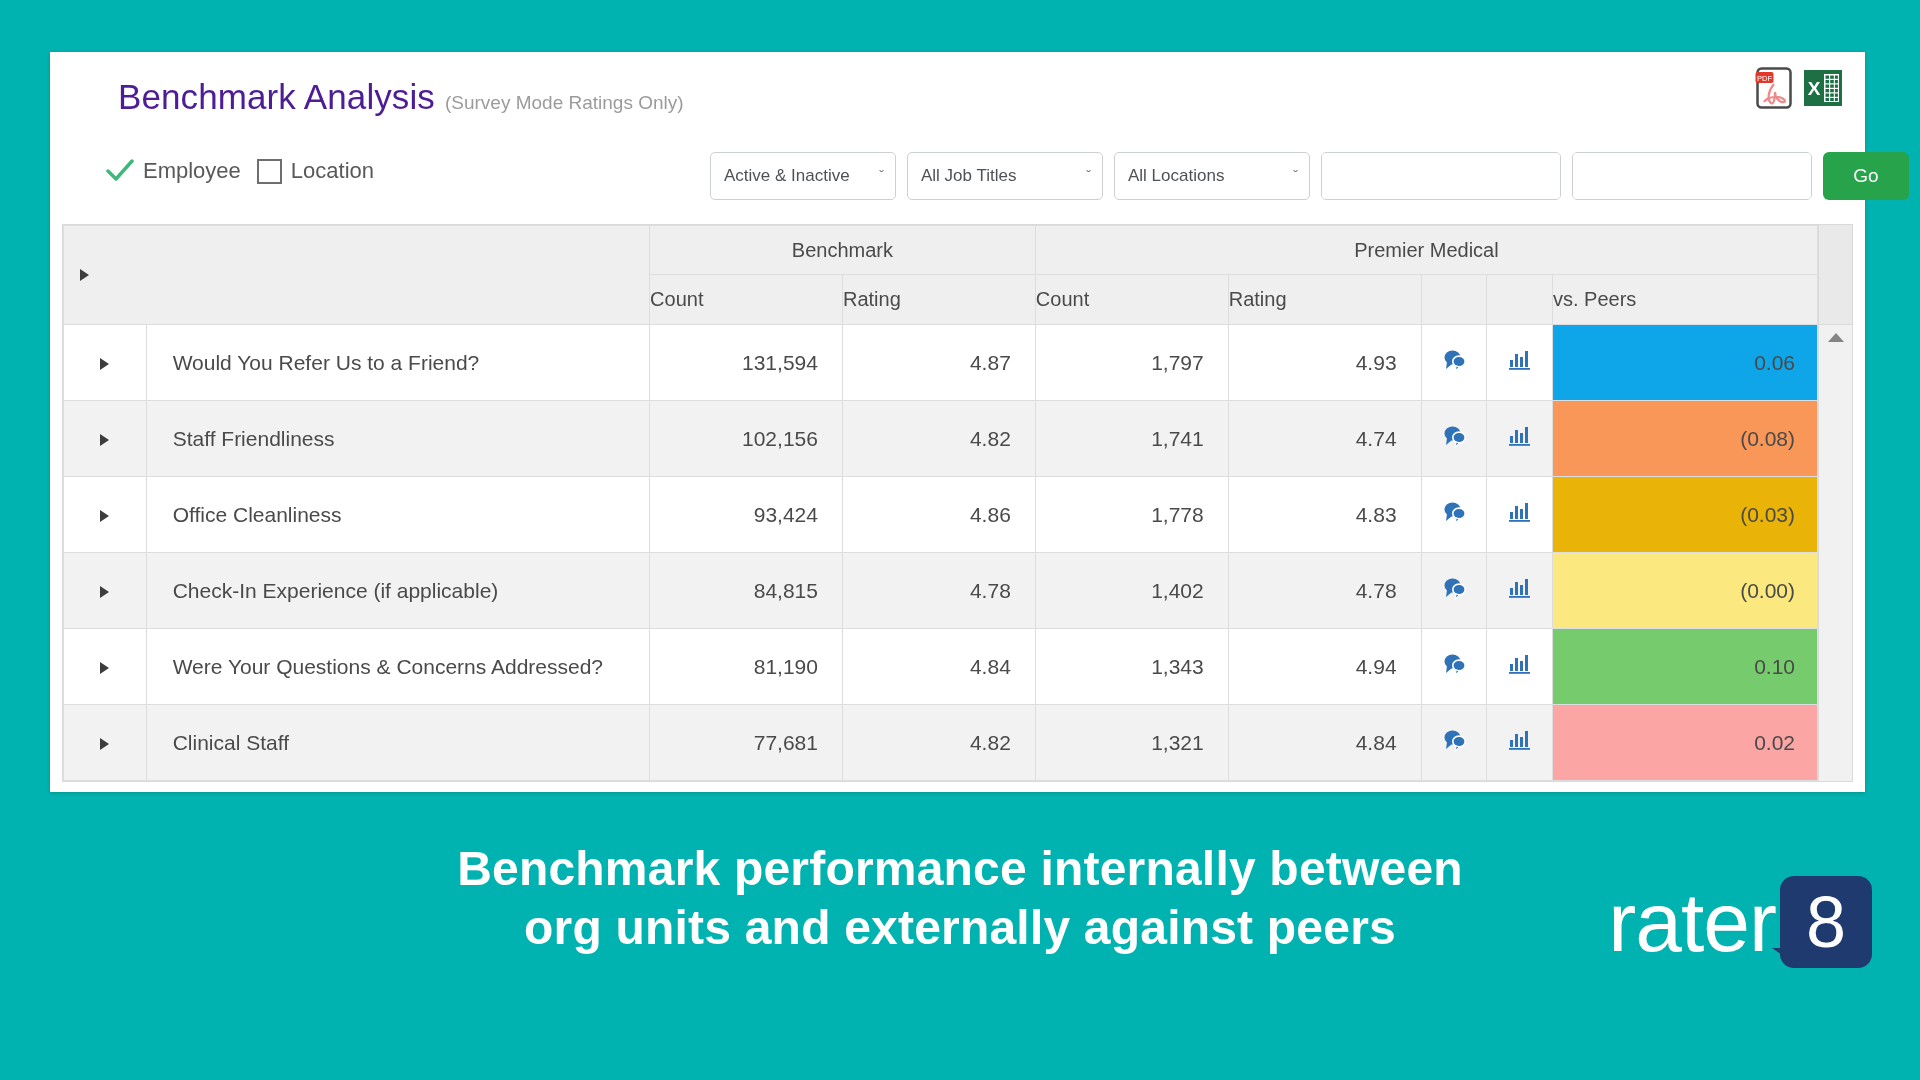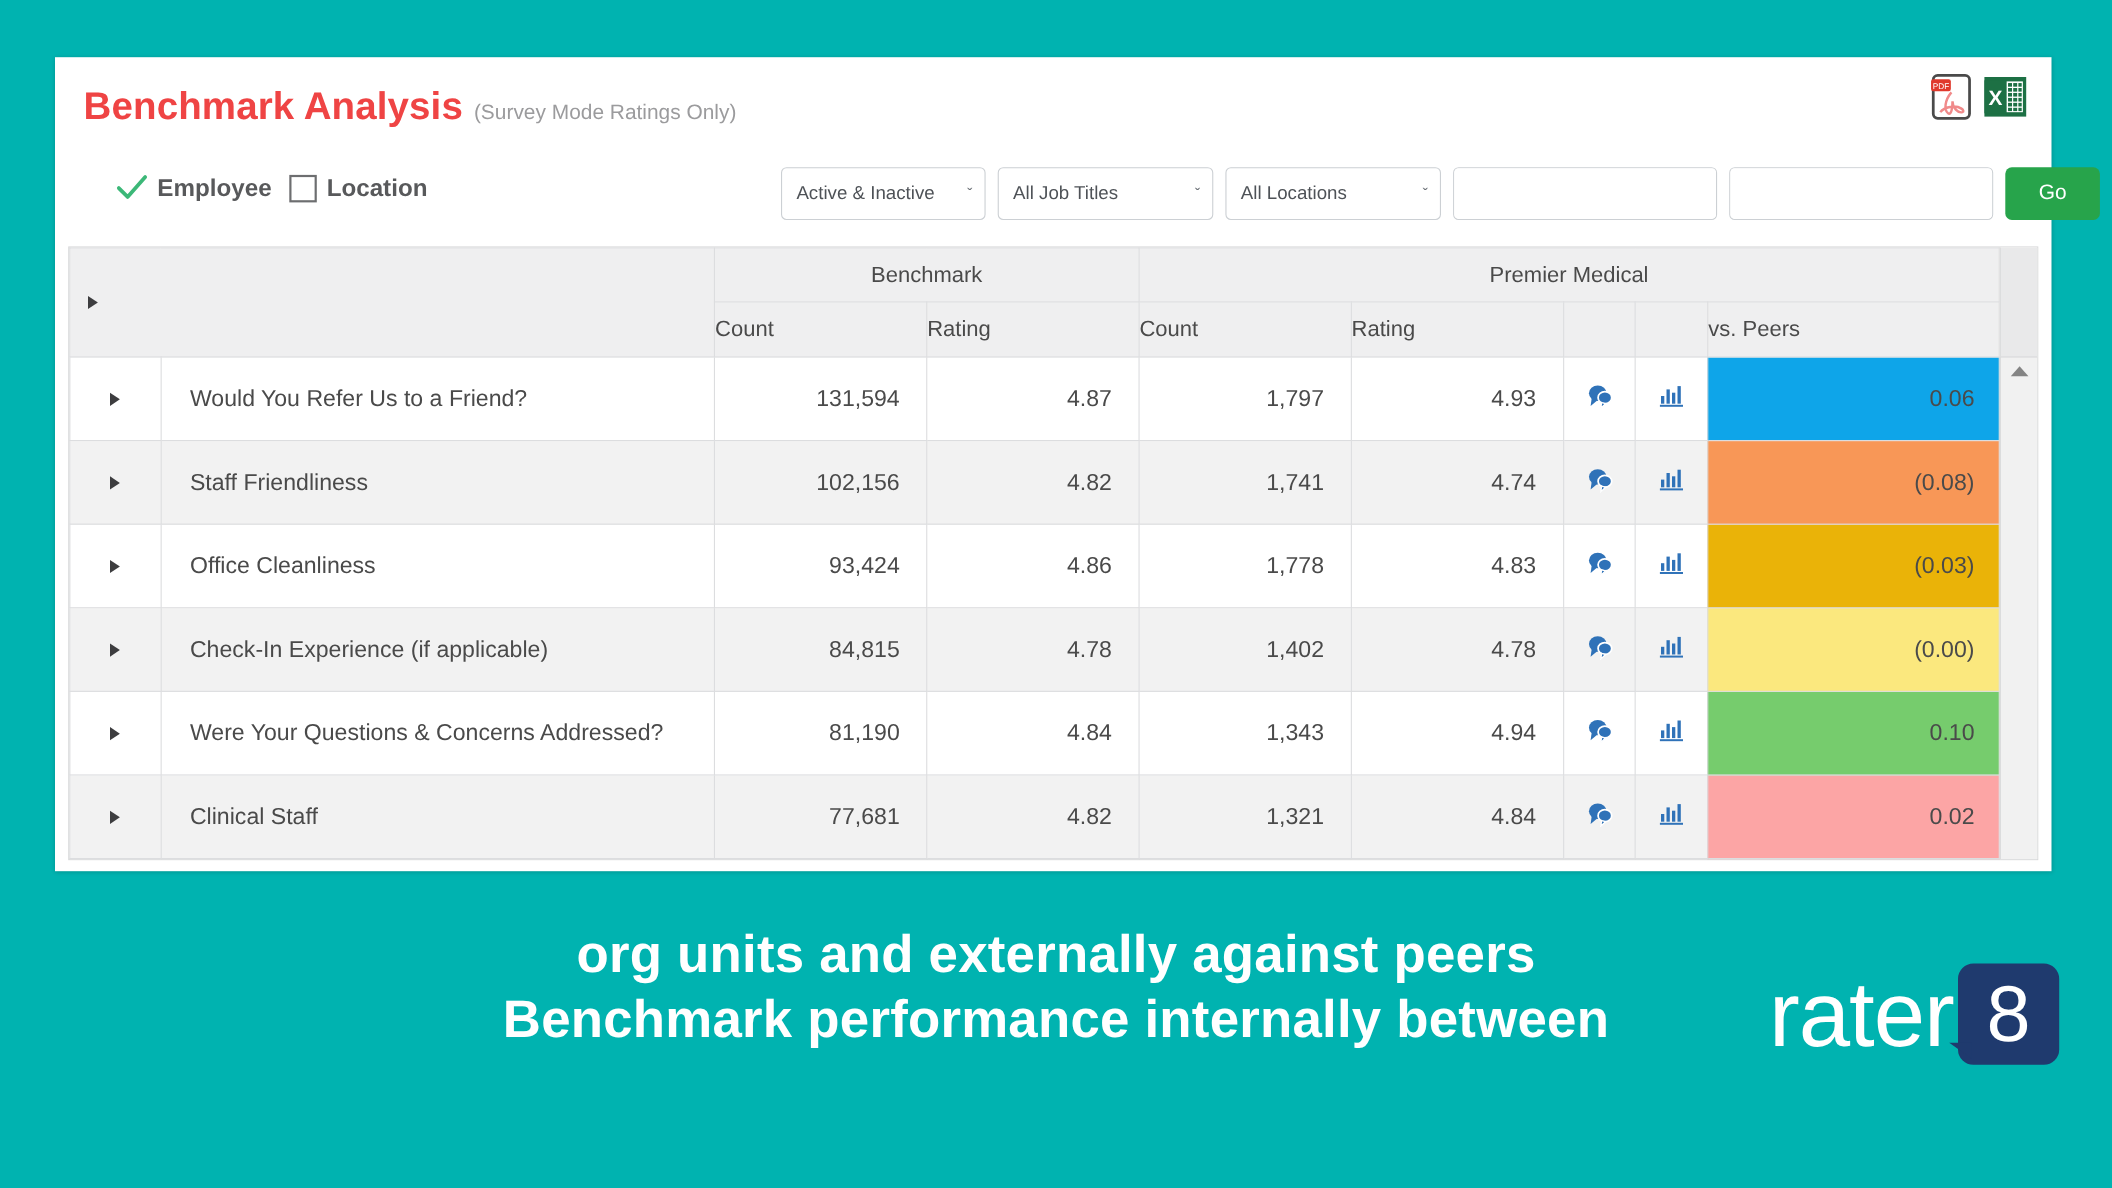--- a/index.html
+++ b/index.html
@@ -20,37 +20,37 @@
     box-shadow: 0 1px 4px rgba(0,0,0,.18);
   }
 
   
   .app-header { position: relative; height: 92px; }
   .title-wrap {
     position: absolute; left: 26px; top: 25px;
     display: flex; align-items: baseline; gap: 10px;
   }
   .title-main {
-    font-size: 35px; color: #ef4444; font-weight: 700; letter-spacing: .1px;
+    font-size: 35px; color: #4c1d95; font-weight: 400; letter-spacing: .1px; margin-left: 42px;
   }
   .title-sub { font-size: 19px; color: #9b9b9d; font-weight: 400; }
 
   .export-icons {
     position: absolute; right: 22px; top: 14px;
     display: flex; gap: 10px; align-items: center;
   }
   .icon-btn { cursor: pointer; line-height: 0; }
 
   
   .filter-bar { position: relative; height: 72px; }
   .checks {
     position: absolute; left: 56px; top: 14px;
     display: flex; align-items: center; gap: 16px;
   }
-  .chk-item { display: flex; align-items: center; gap: 9px; cursor: pointer; font-weight: bold; }
+  .chk-item { display: flex; align-items: center; gap: 9px; cursor: pointer; }
   .chk-box {
     width: 25px; height: 25px; border: 2.5px solid #6d6e70; background: #fff;
     display: inline-block;
   }
   .chk-label { font-size: 22px; color: #58595b; }
   .check-mark { width: 28px; height: 26px; display: inline-block; }
 
   .filters {
     position: absolute; left: 660px; top: 8px;
     display: flex; align-items: center; gap: 11px;
@@ -439,22 +439,22 @@
       </table>
 
       <div class="vscroll">
         <div class="vscroll-head"></div>
         <div class="vscroll-up"></div>
       </div>
     </div>
   </div>
 
   <div class="caption">
+    <span class="line">Benchmark performance internally between</span>
     <span class="line">org units and externally against peers</span>
-    <span class="line">Benchmark performance internally between</span>
   </div>
 
   <div class="logo">
     <span class="logo-word">rater</span>
     <span class="logo-badge">
       <span class="logo-eight">8</span>
     </span>
   </div>
 
 </div>

